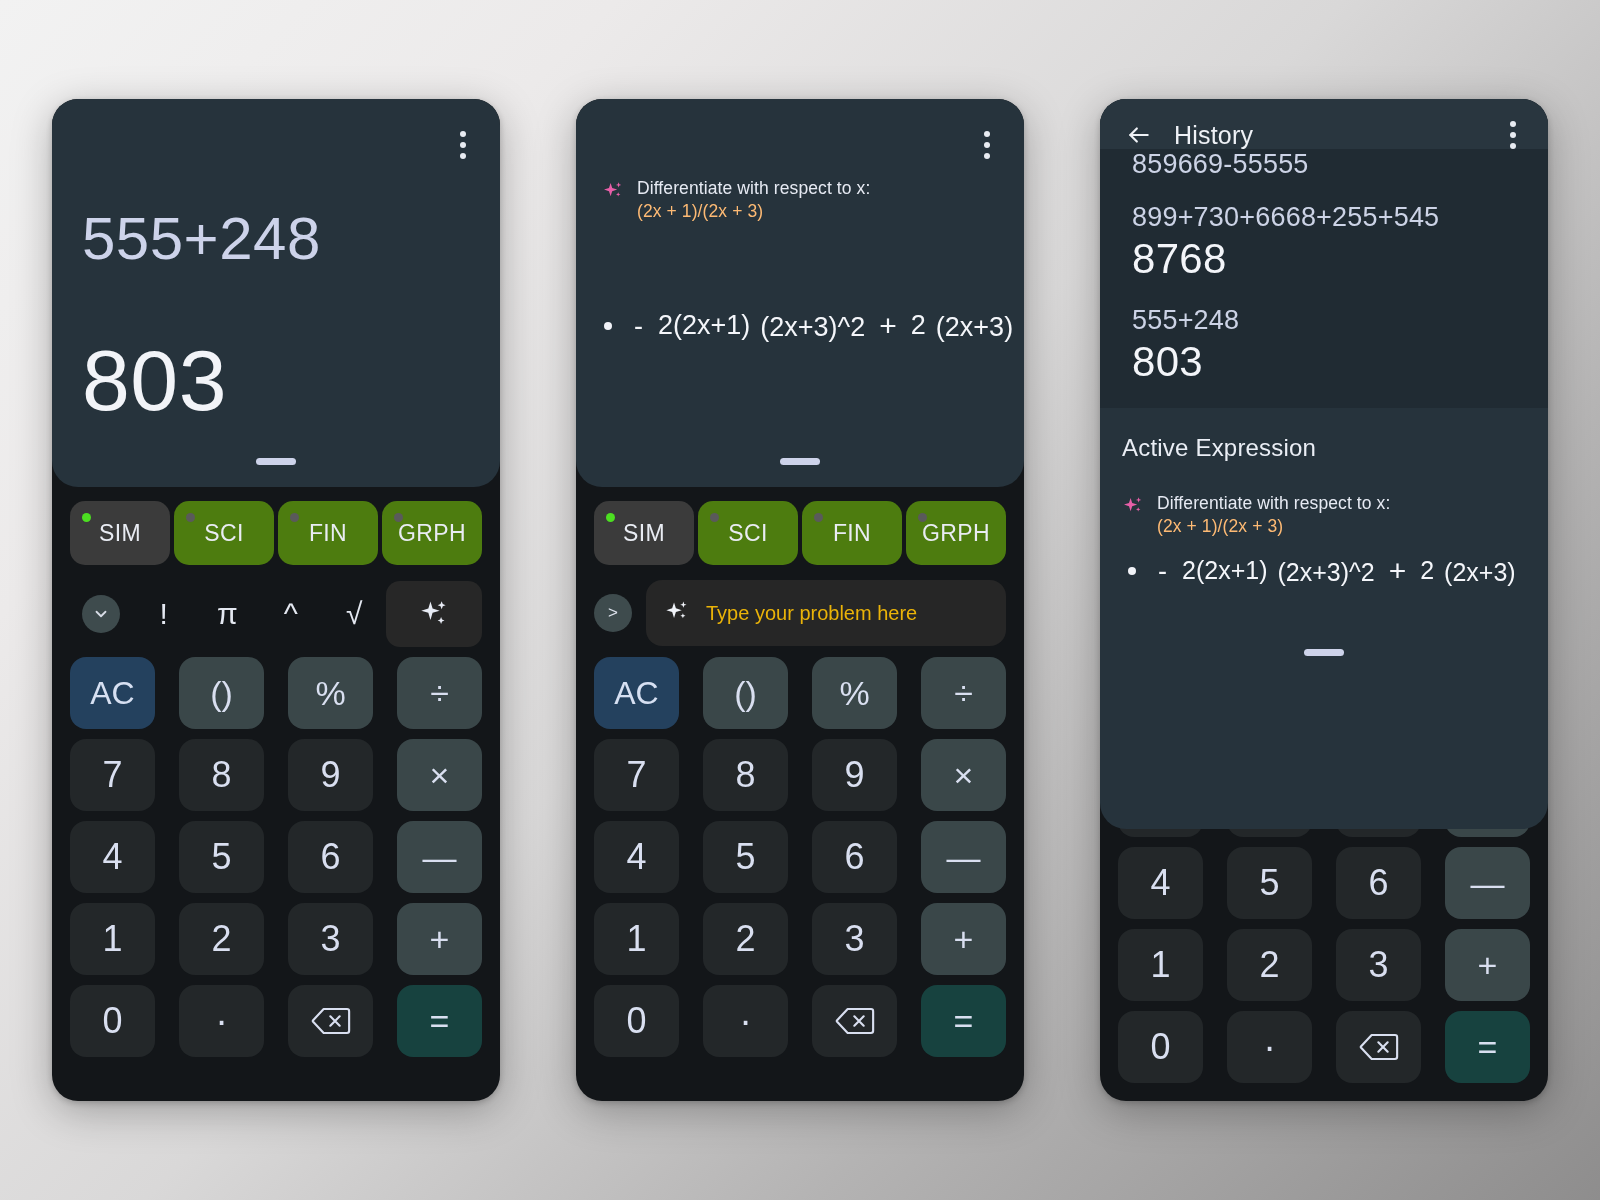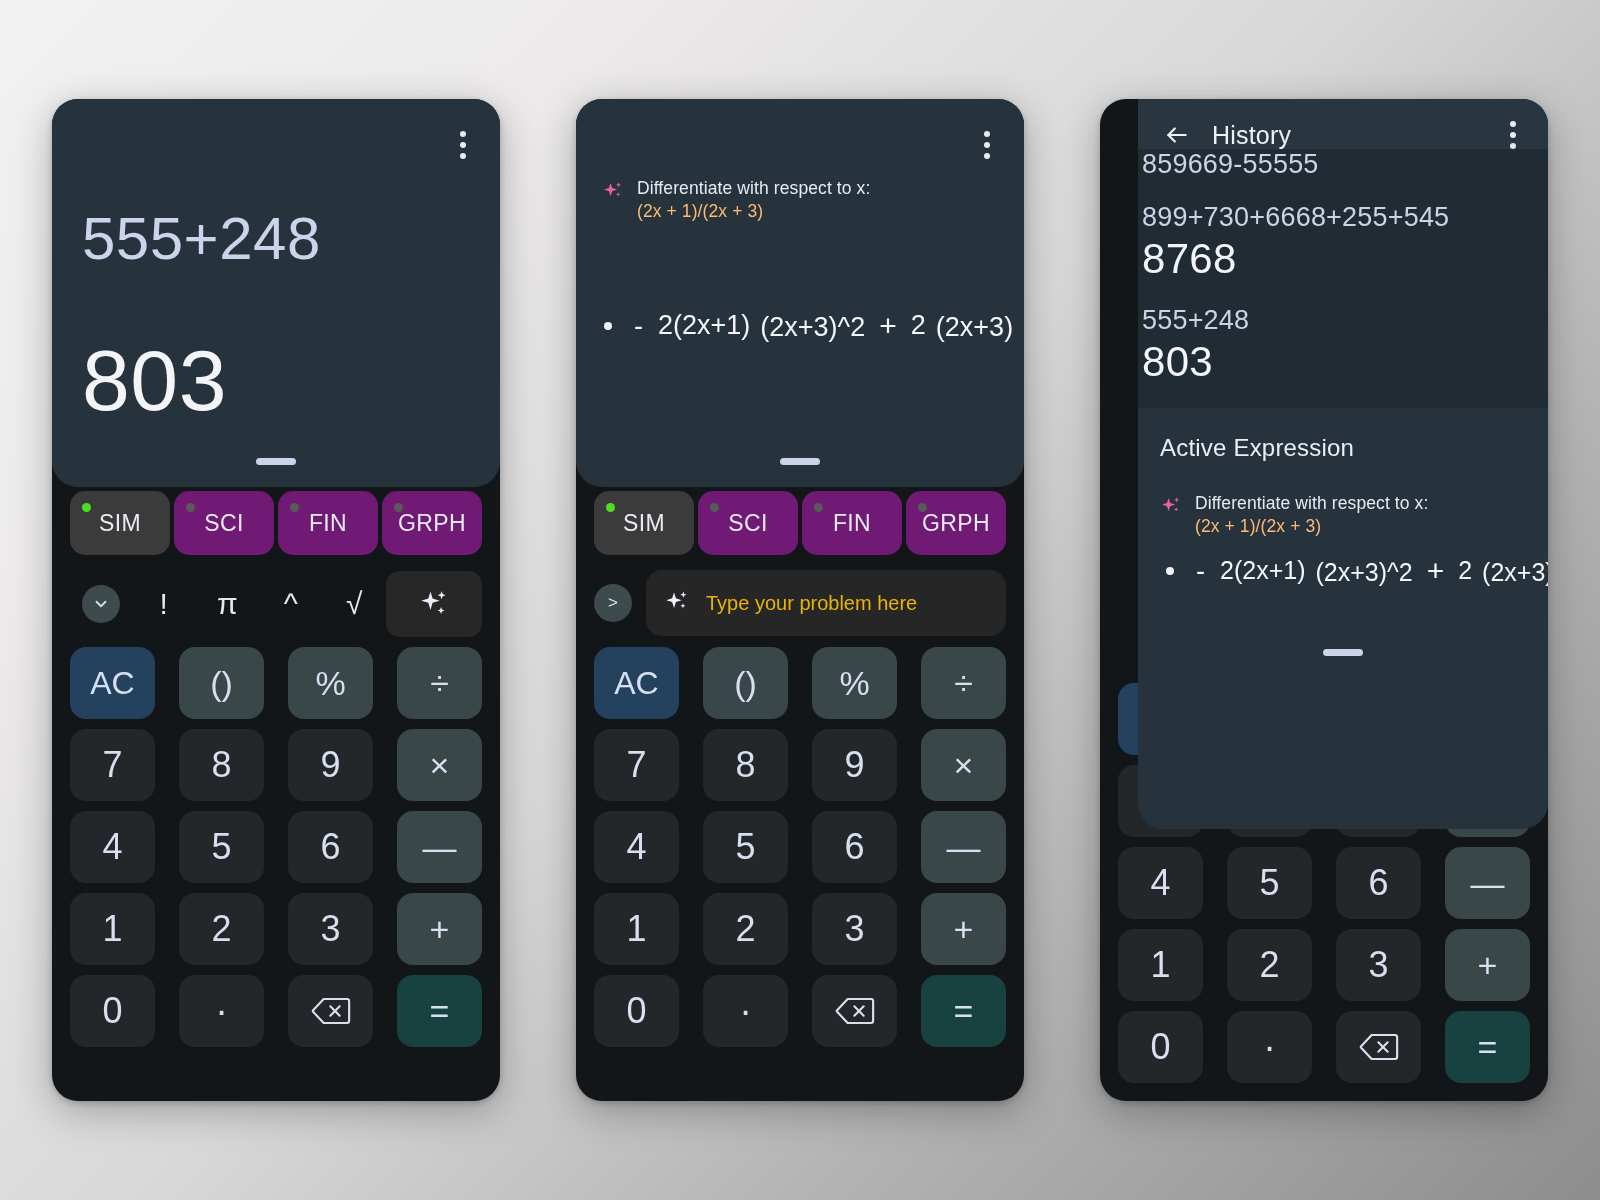--- a/index.html
+++ b/index.html
@@ -154,29 +154,29 @@
     height: 2px;
     background: #f4f6fa;
     width: 100%;
     align-self: stretch;
   }
 
   
   .modes {
     display: flex;
     gap: 4px;
-    padding: 4px 18px 10px 18px;
+    padding: 14px 18px 10px 18px;
     align-items: flex-end;
   }
   .mode-tab {
     position: relative;
     flex: 1 1 0;
     height: 64px;
     border-radius: 15px;
-    background: #701a75;
+    background: #4d7c0f;
     display: flex;
     align-items: center;
     justify-content: center;
     cursor: pointer;
   }
   .mode-tab.active { background: #3b3b3b; }
   .mode-tab .dot {
     position: absolute;
     left: 12px; top: 12px;
     width: 9px; height: 9px;
@@ -294,21 +294,20 @@
   
   .history-sheet {
     position: absolute;
     left: 0; top: 0; right: 0;
     height: 730px;
     background: #26333c;
     border-bottom-left-radius: 26px;
     border-bottom-right-radius: 26px;
     overflow: hidden;
     z-index: 5;
-    margin-left: 38px;
   }
   .hist-header {
     height: 72px;
     display: flex;
     align-items: center;
     padding: 0 22px 0 26px;
     gap: 22px;
     background: #29363f;
   }
   .back-arrow {
@@ -316,21 +315,21 @@
     flex: 0 0 auto;
     cursor: pointer;
   }
   .hist-title {
     font-size: 25px;
     color: #eef1f6;
     flex: 1 1 auto;
     letter-spacing: 0.2px;
   }
   .hist-list {
-    padding: 0 4px;
+    padding: 0 32px;
     background: #202b33;
     padding-bottom: 18px;
   }
   .hist-item {
     padding: 18px 0 4px 0;
     cursor: pointer;
   }
   .hist-item:first-child { padding-top: 0; }
   .hist-expr {
     font-size: 27px;

